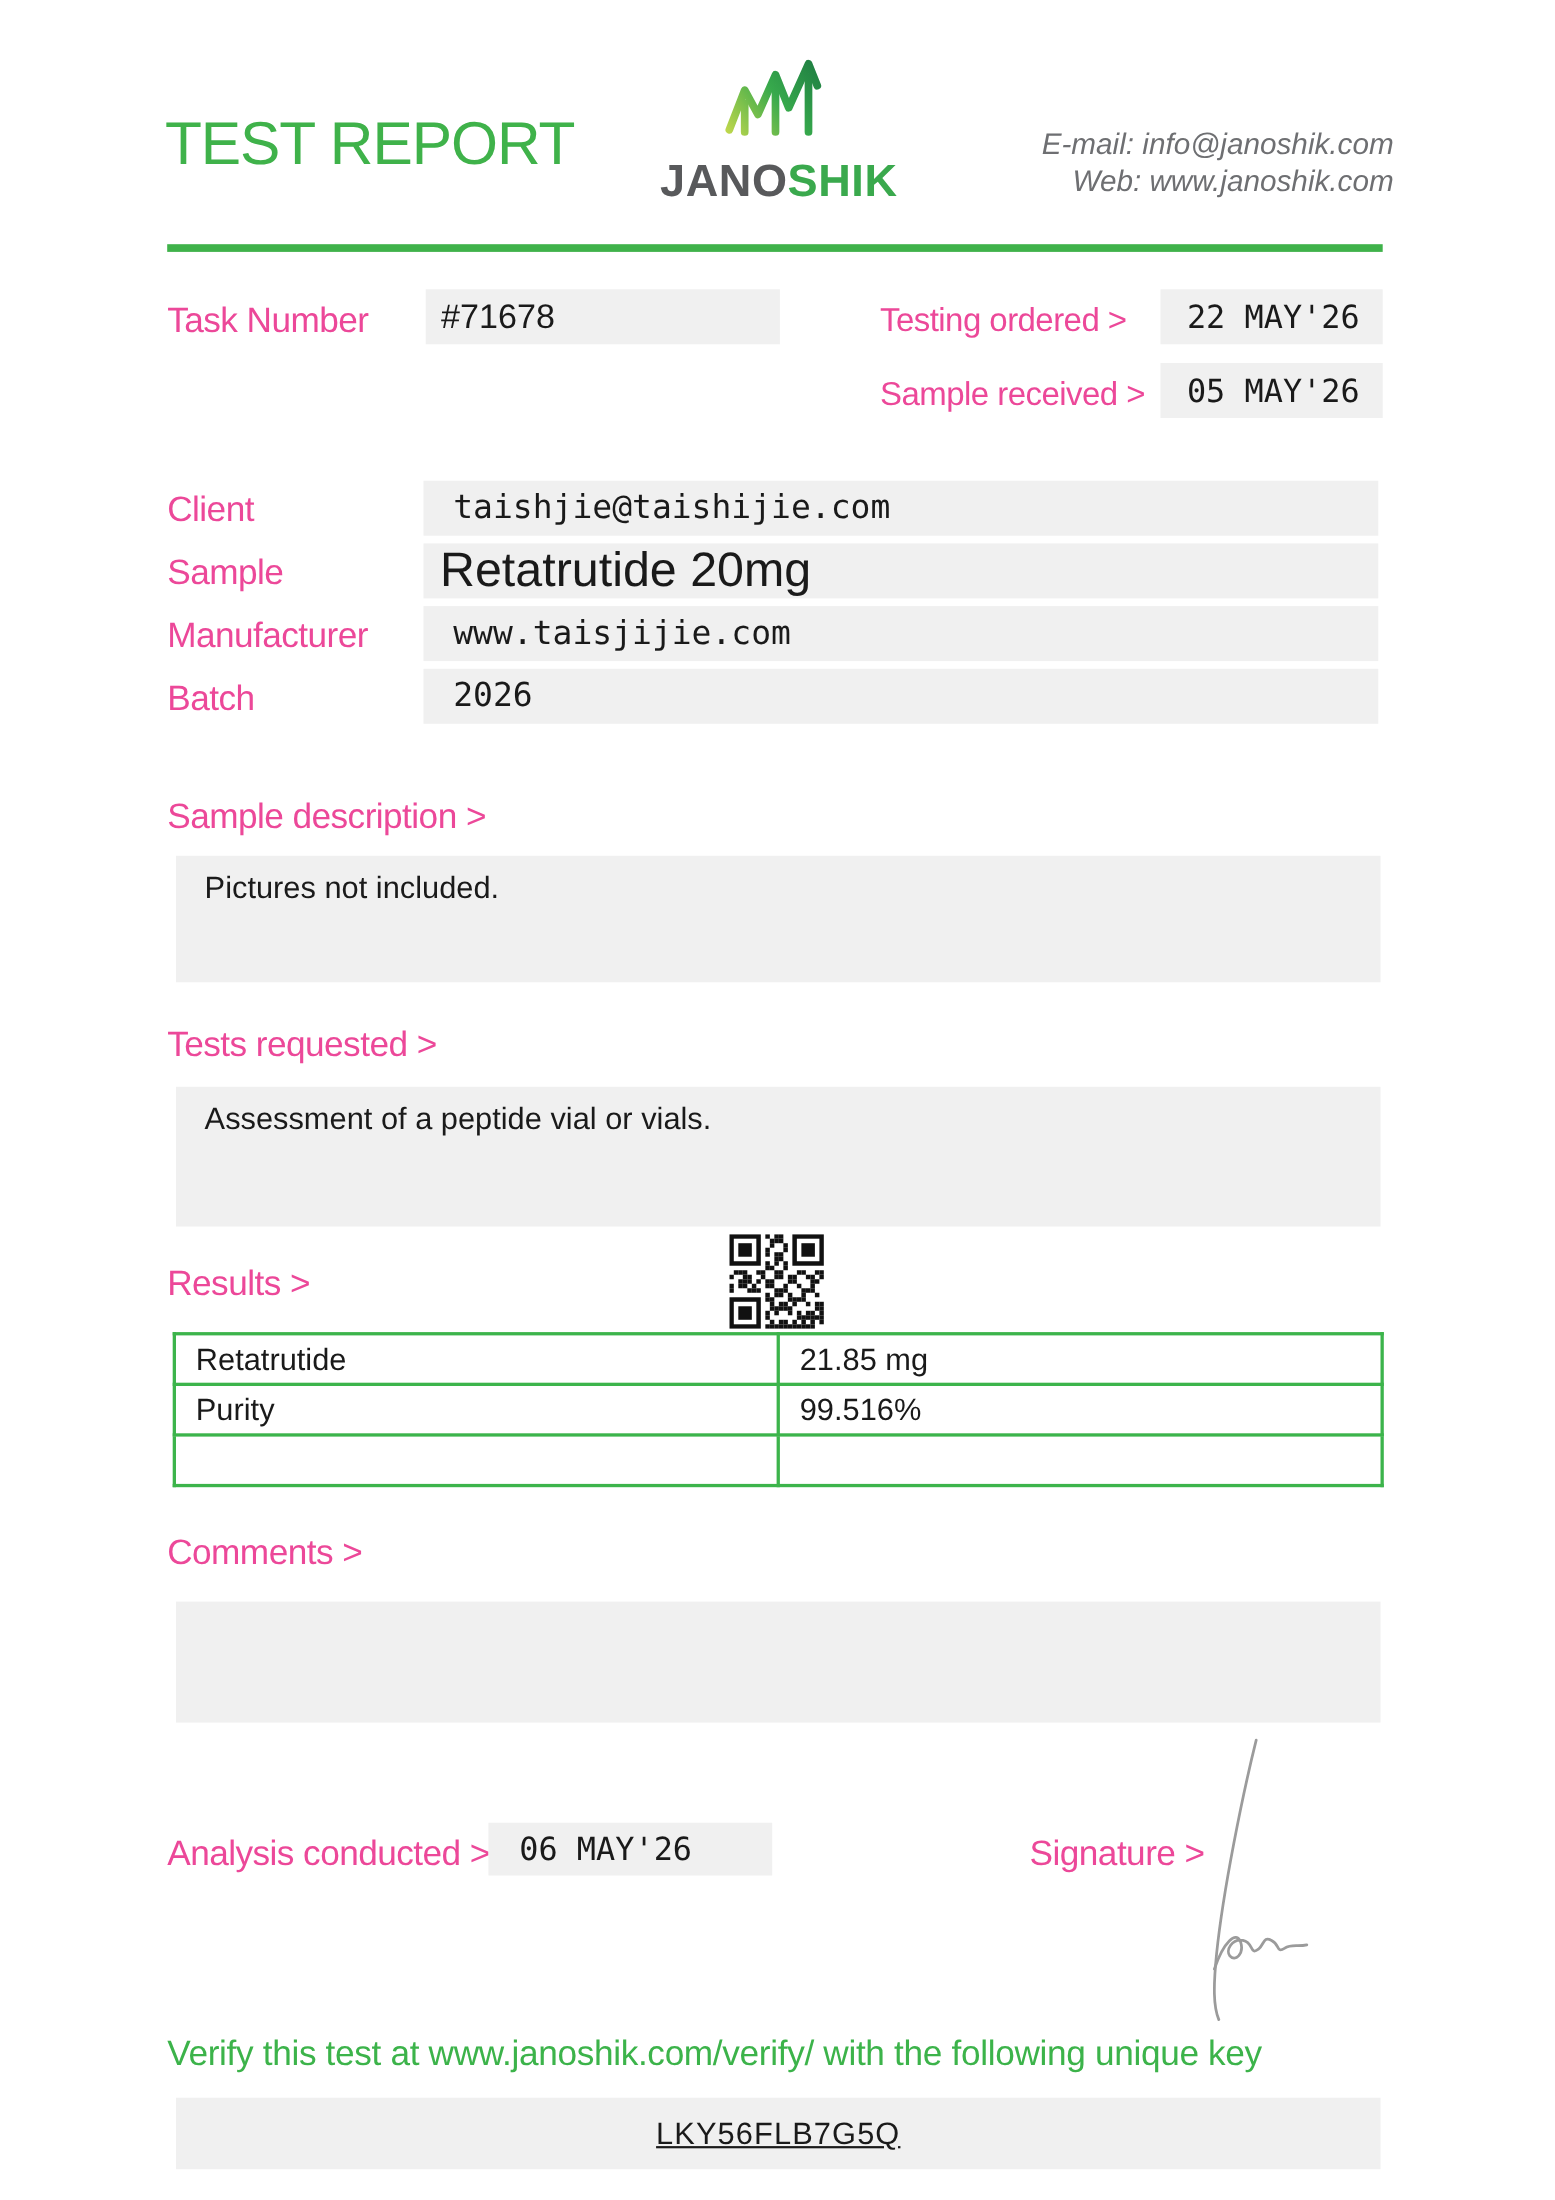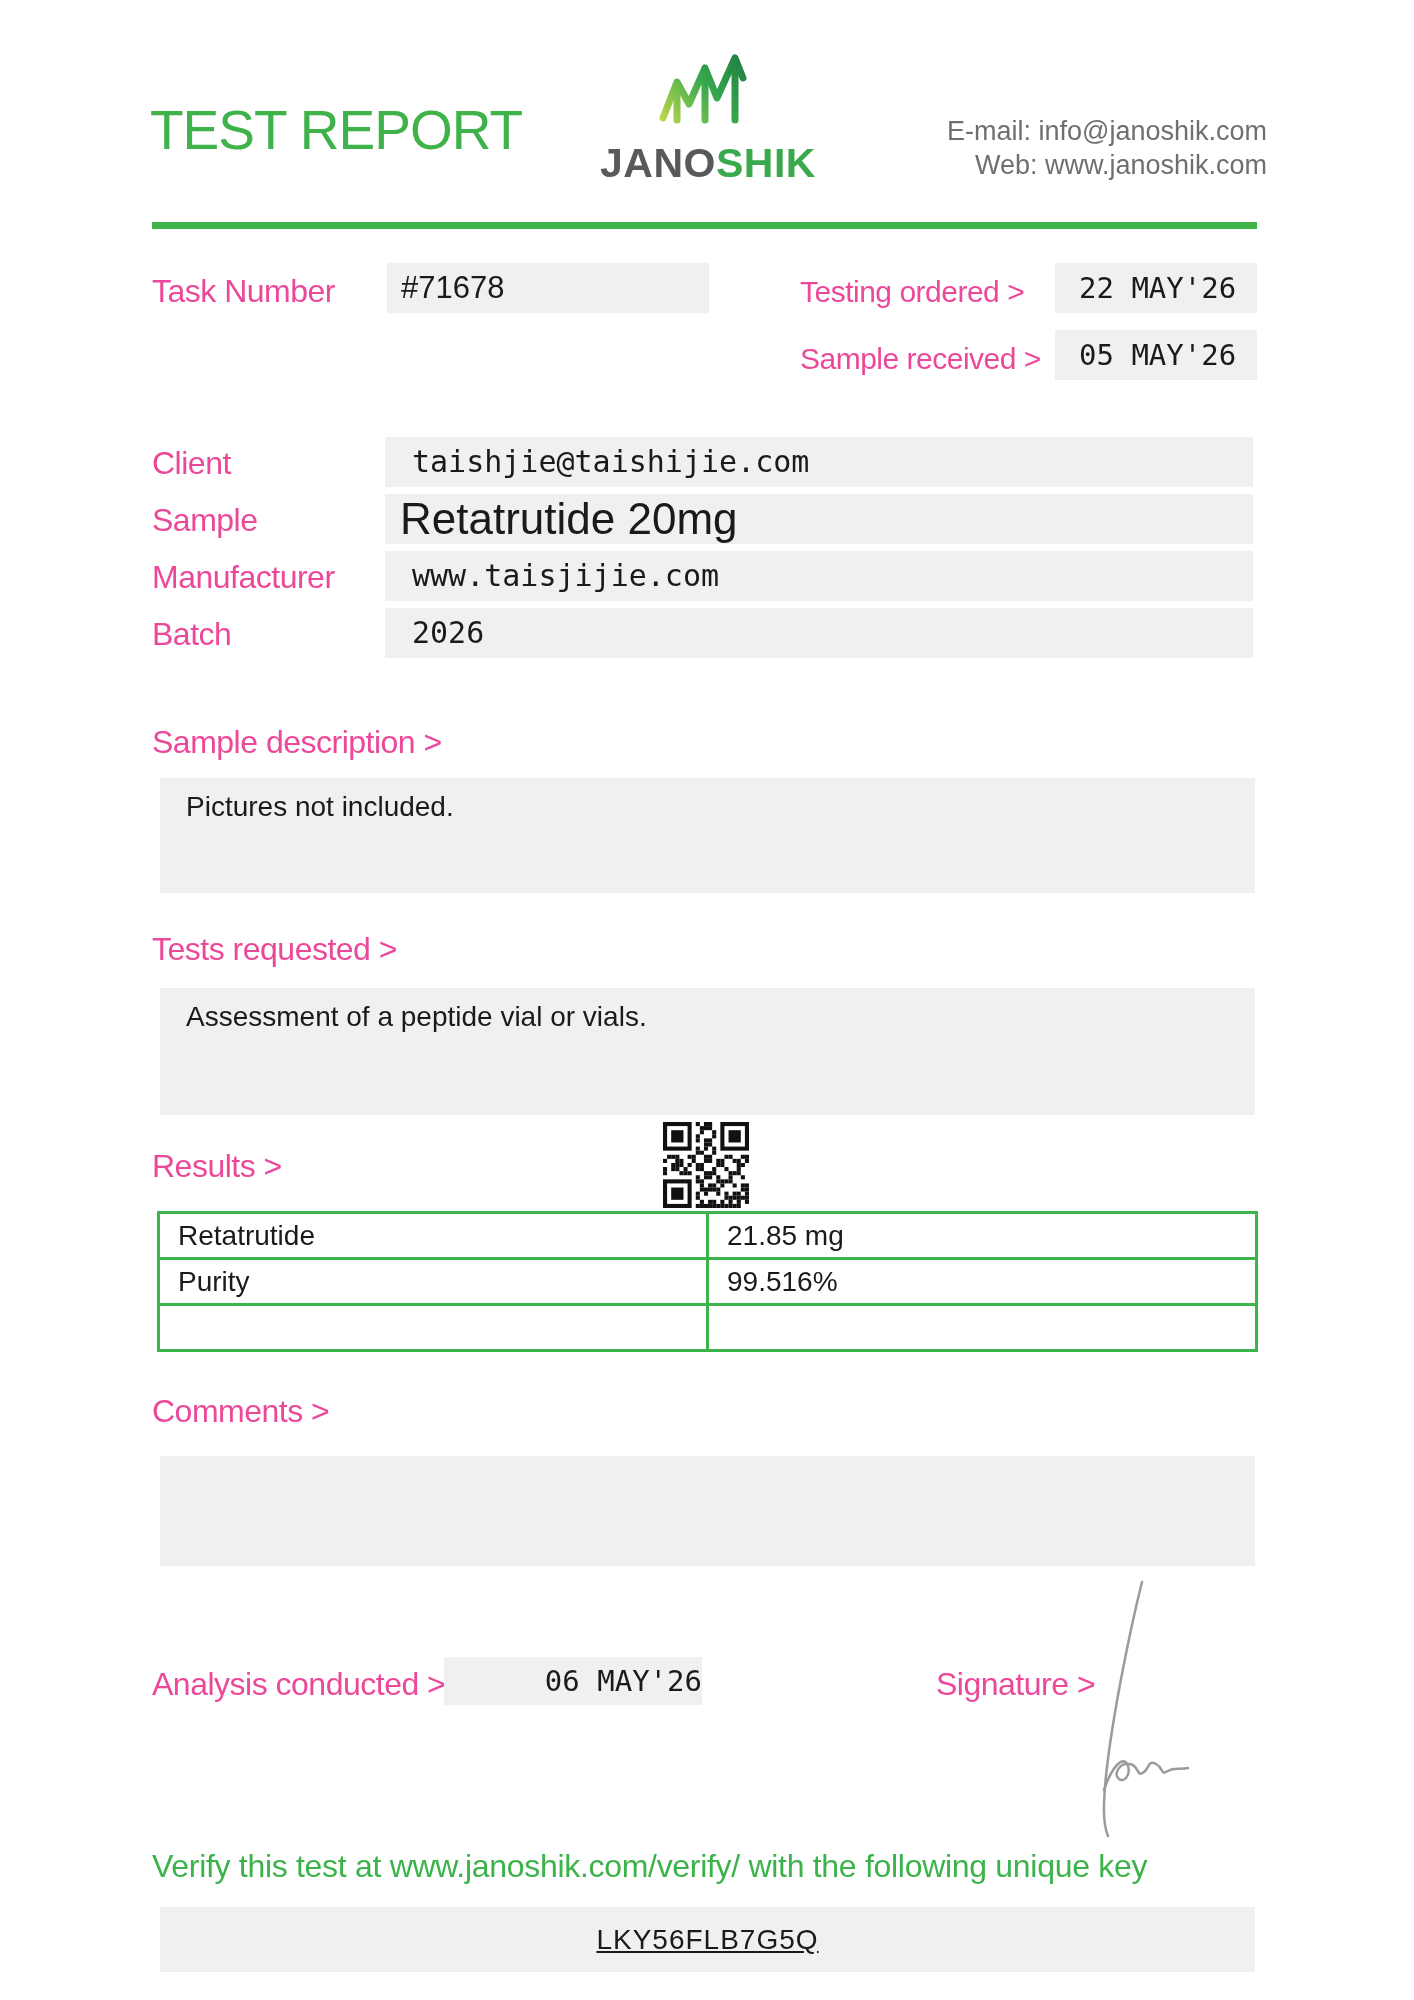--- a/index.html
+++ b/index.html
@@ -12,21 +12,21 @@
   .label{font-size:32px;letter-spacing:-0.5px;color:#ec4899;}
   .graybox{background:#f0f0f0;}
   .mono{font-family:"DejaVu Sans Mono",monospace;margin-left:12px;}
 
   
   .title{left:150px;top:98px;font-size:55px;letter-spacing:-1px;color:#3fb24a;}
   .logo{left:596px;top:48px;width:224px;text-align:center;}
   .logo .wordmark{font-size:41px;font-weight:bold;letter-spacing:0.5px;margin-top:4px;}
   .logo .wm-left{color:#58595b;}
   .logo .wm-right{color:#3aa94d;}
-  .contact{right:147px;top:114px;text-align:right;font-size:27px;line-height:34px;color:#6e6f72;}
+  .contact{right:147px;top:114px;text-align:right;font-size:27px;line-height:34px;color:#6e6f72;font-style:italic;}
   .rule{left:152px;top:222px;width:1105px;height:7px;background:#3fb24a;}
 
   
   .task-label{left:152px;top:273px;}
   .task-box{left:387px;top:263px;width:322px;height:50px;}
   .task-box span{font-size:31px;line-height:50px;padding-left:14px;display:block;}
   .ord-label{left:800px;top:275px;font-size:30px;}
   .rcv-label{left:800px;top:342px;font-size:30px;}
   .date-box{width:202px;height:50px;}
   .date-box span{font-size:29px;line-height:50px;padding-left:12px;display:block;letter-spacing:0px;}
@@ -48,21 +48,21 @@
   
   .rtable{position:absolute;left:157px;top:1211px;border-collapse:collapse;}
   .rtable td{border:3px solid #3cb44b;height:43px;font-size:28px;padding:0 0 0 18px;background:#fff;}
   .rtable .c1{width:528px;}
   .rtable .c2{width:528px;}
 
   .qr{left:663px;top:1122px;width:86px;height:86px;}
 
   
   .an-label{left:152px;top:1666px;}
-  .an-box{left:444px;top:1657px;width:258px;height:48px;text-align:right;}
+  .an-box{left:444px;top:1657px;width:258px;height:48px;}
   .an-box span{font-size:29px;line-height:48px;padding-left:16px;display:block;}
   .sig-label{left:936px;top:1666px;}
   .sig{left:1090px;top:1578px;}
   .verify{left:152px;top:1848px;width:1110px;font-size:32px;letter-spacing:-0.3px;}
   .key-box{left:160px;top:1907px;width:1095px;height:65px;text-decoration:underline;}
   .key-box span{display:block;text-align:center;font-size:28px;line-height:65px;letter-spacing:1px;}
 </style>
 </head>
 <body>
 

